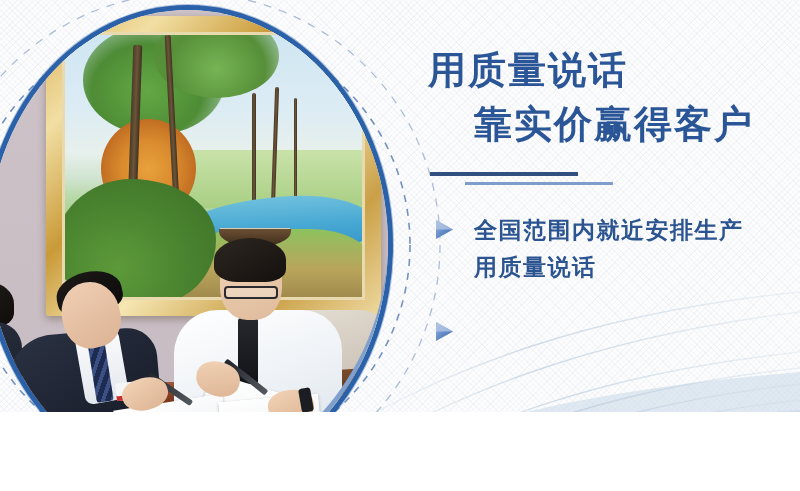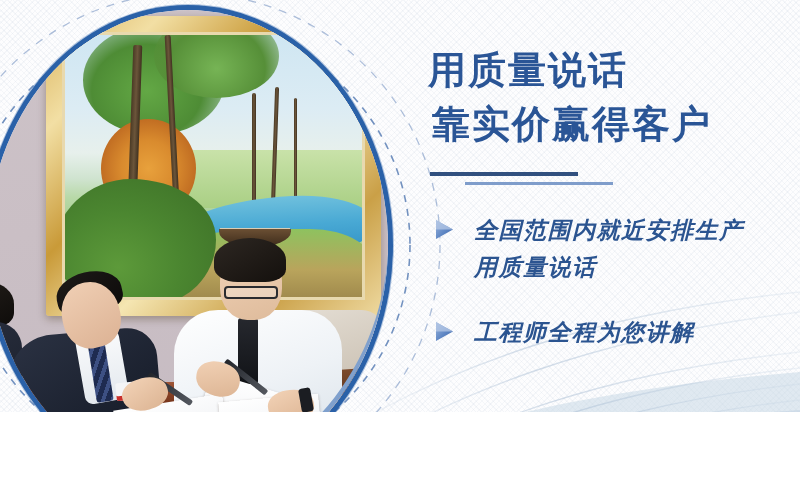--- a/index.html
+++ b/index.html
@@ -277,40 +277,39 @@
     width:360px;
   }
   .headline{
     color:#2a5596;
     font-size:38px;
     font-weight:bold;
     letter-spacing:2px;
     line-height:1.42;
     white-space:nowrap;
   }
-  .headline .line2{ margin-left:4px; }
+  .headline .line2{ margin-left:12px;text-align:center; }
 
   .divider{ position:relative; height:26px; margin-top:14px; }
   .divider .rule-dark{
     position:absolute; left:2px; top:6px;
     width:148px; height:4px;
     background:#31507f;
   }
   .divider .rule-light{
     position:absolute; left:37px; top:16px;
     width:148px; height:3px;
     background:#7f9dcb;
   }
 
   .bullets{ margin-top:20px; }
   .bullet{
     position:relative;
     padding-left:46px;
     margin-bottom:28px;
-    font-style:italic;
   }
   .bullet-icon{
     position:absolute; left:4px; top:6px;
     width:24px; height:24px;
   }
   .bullet-line{
     color:#2b5490;
     font-size:23px;
     font-weight:600;
     letter-spacing:1.5px;
@@ -457,19 +456,18 @@
               <linearGradient id="ar2" x1="0" y1="0" x2="1" y2="1">
                 <stop offset="0" stop-color="#9db6de"></stop>
                 <stop offset=".55" stop-color="#5f87c4"></stop>
                 <stop offset="1" stop-color="#3b63a6"></stop>
               </linearGradient>
             </defs>
             <path d="M4 2 L21 11.6 L4 21 Z" fill="url(#ar2)"></path>
             <path d="M4 2 L21 11.6 L4 11.6 Z" fill="#b6c8e6" opacity=".75"></path>
           </svg>
         </span>
-        <div class="bullet-line">工程师全程为您讲解</div>
       </div>
 
     </div>
   </div>
 
 </div>
 
 </body></html>

